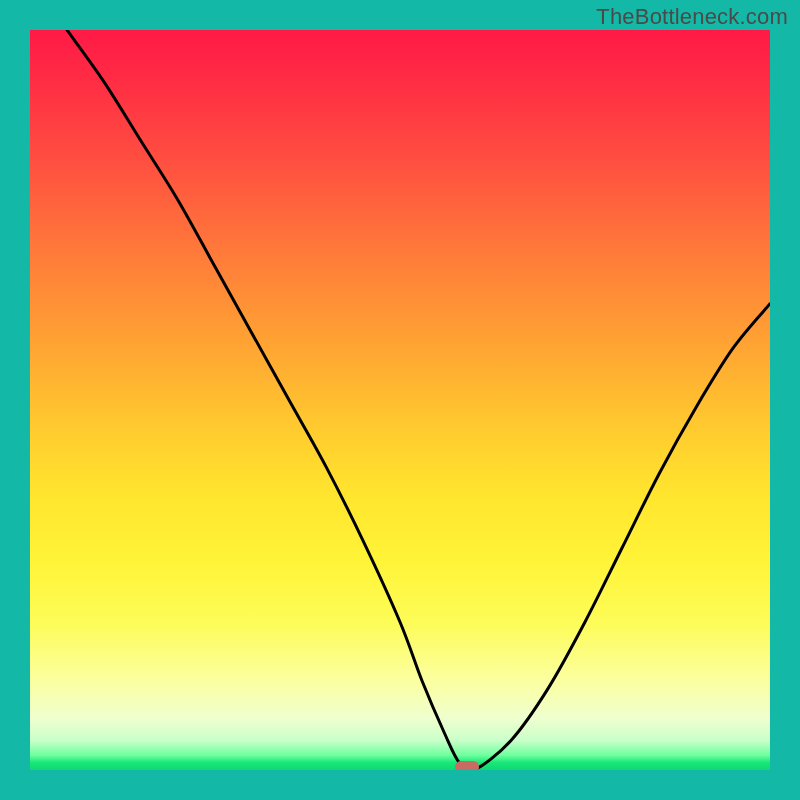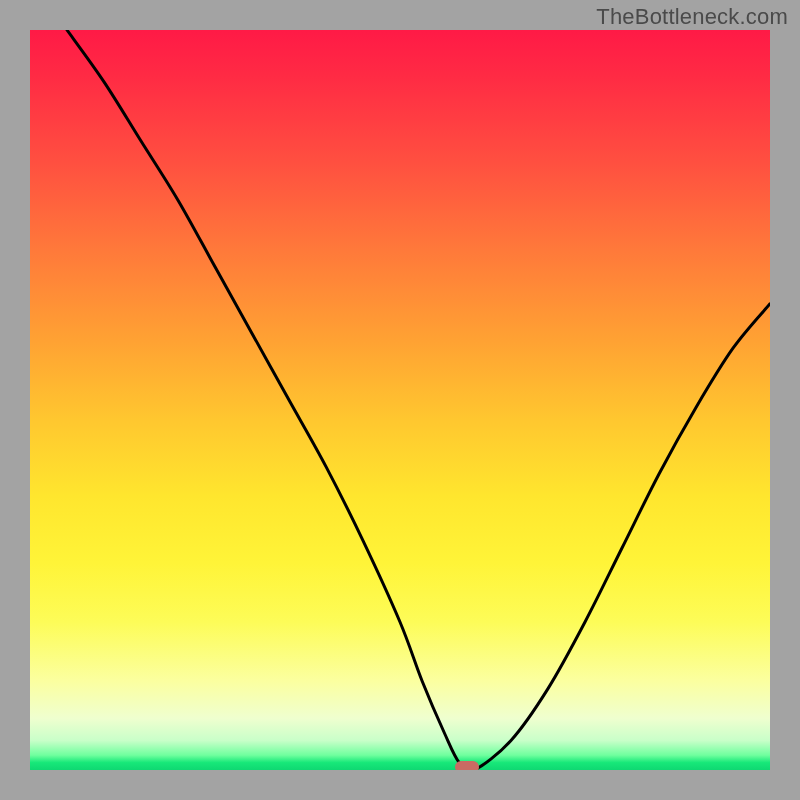--- a/index.html
+++ b/index.html
@@ -8,21 +8,21 @@
     width: 800px;
     height: 800px;
     background: #000;
     overflow: hidden;
     font-family: Arial, Helvetica, sans-serif;
   }
   .frame {
     position: relative;
     width: 800px;
     height: 800px;
-    background: #a3a3a3;
+    background: #14b8a6;
   }
   .watermark {
     position: absolute;
     top: 4px;
     right: 12px;
     color: #4a4a4a;
     font-size: 22px;
     font-weight: 500;
     letter-spacing: 0.2px;
     z-index: 10;

